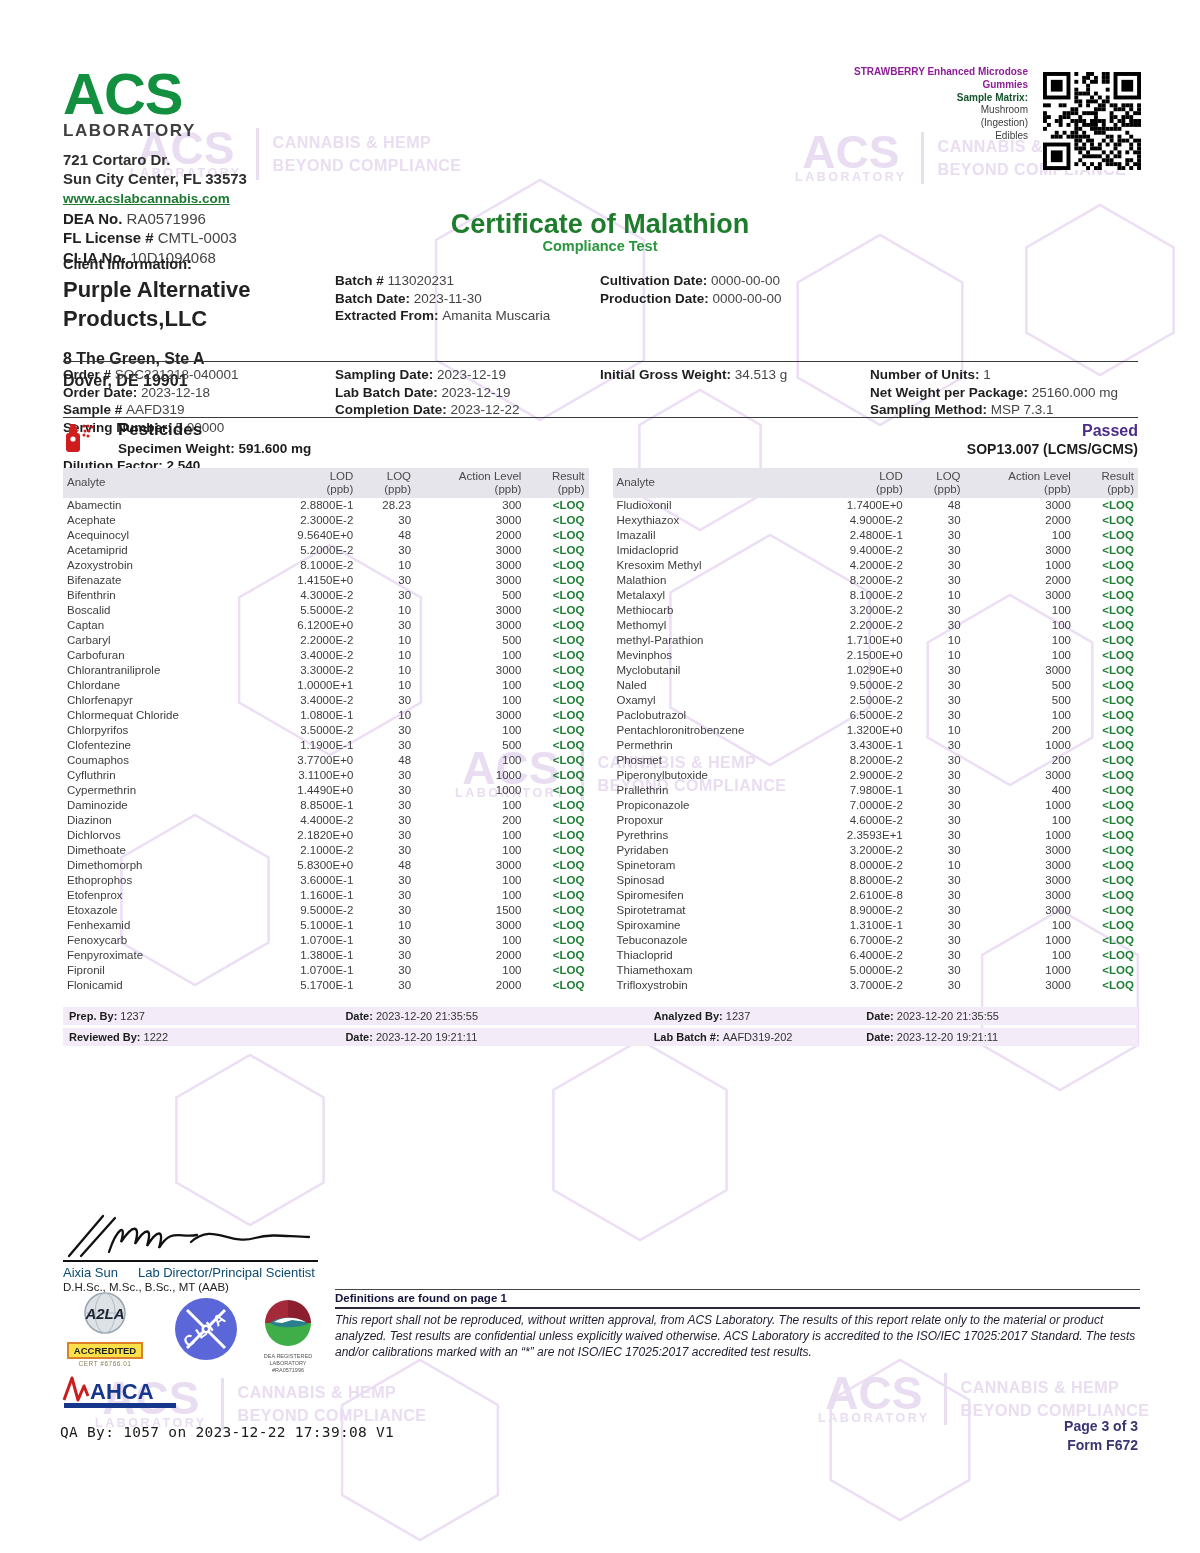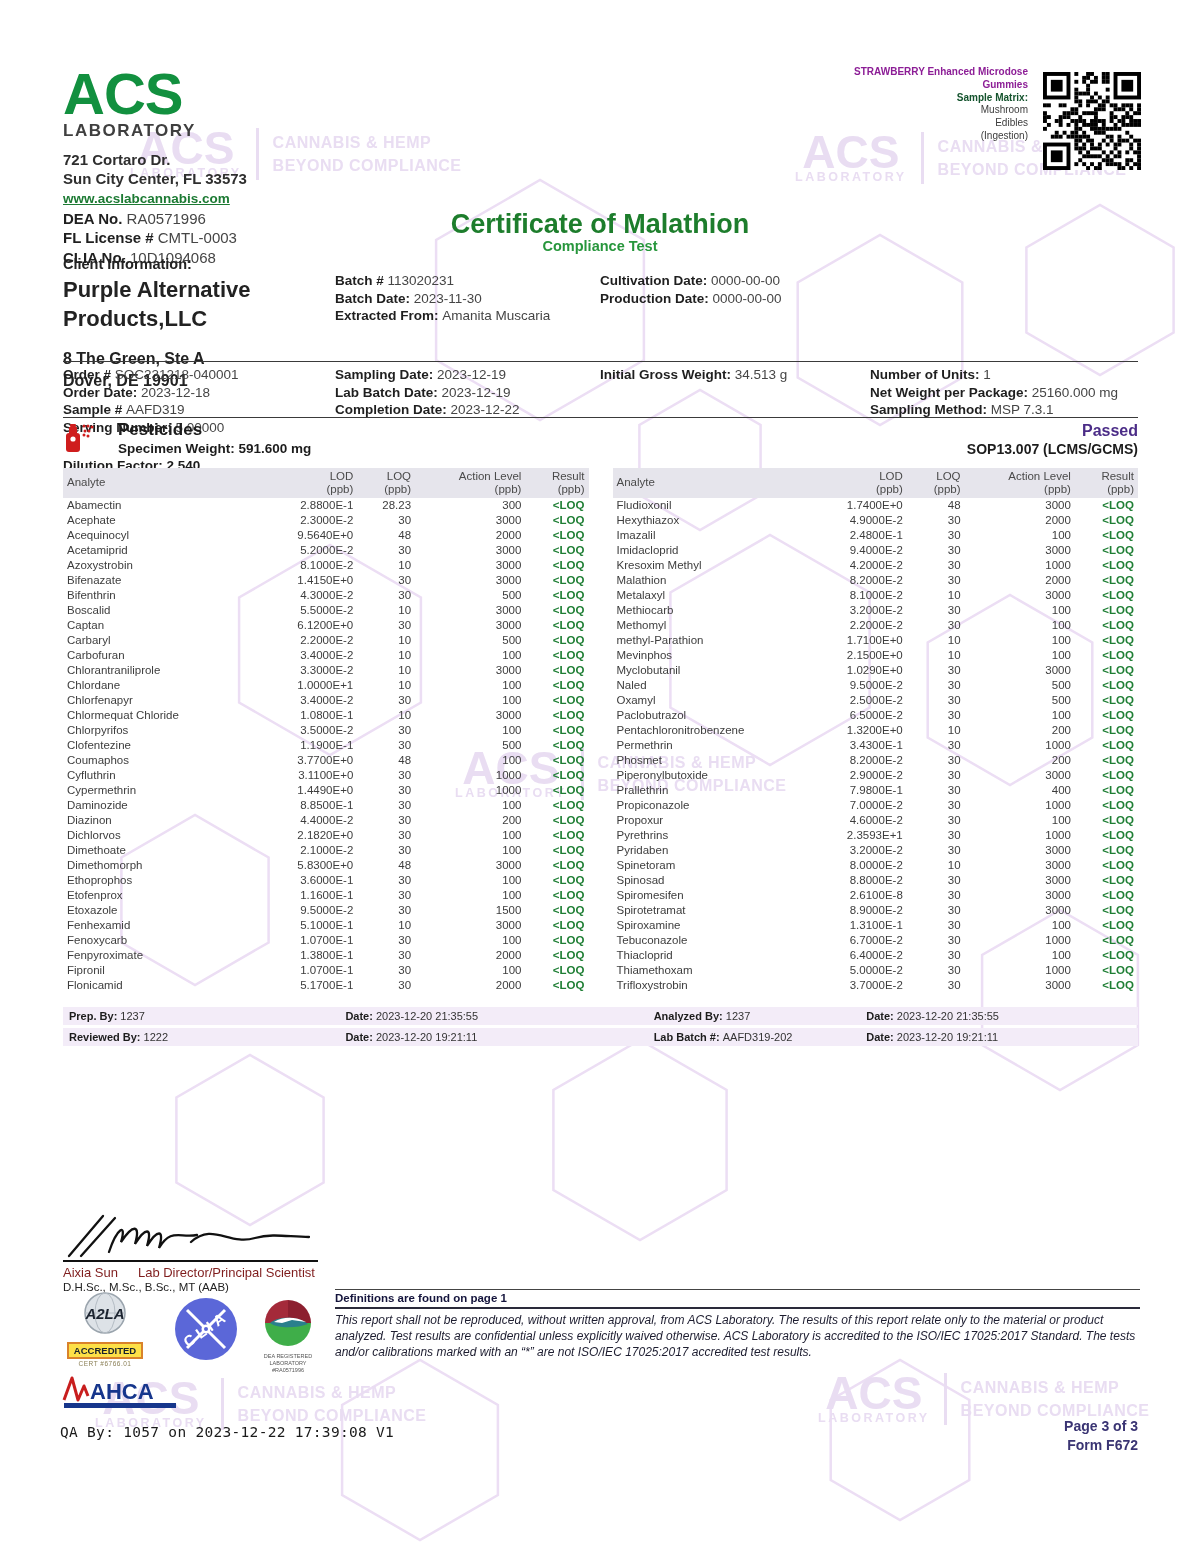--- a/index.html
+++ b/index.html
@@ -54,21 +54,21 @@
   .tables td.c-analyte{text-align:left;}
   .tables td.c-num{text-align:right;}
   .tables td.c-result{text-align:right;color:#1e7e34;font-weight:bold;}
   
   .frow{position:absolute;left:63px;right:62px;background:#f3ecf8;display:grid;
         grid-template-columns:26% 29% 20% 25%;padding:3px 6px;font-size:11px;}
   .fcell b{color:#1c1c1c;} .fcell span{color:#333;}
   
   .sig{position:absolute;left:63px;top:1210px;width:320px;}
   .sig-line{border-bottom:2.5px solid #111;width:255px;margin-top:-6px;}
-  .sig-names{display:flex;gap:20px;font-size:13px;color:#7f1d1d;margin-top:3px;}
+  .sig-names{display:flex;gap:20px;font-size:13px;color:#0c4a6e;margin-top:3px;}
   .sig-creds{font-size:11.5px;color:#222;margin-top:1px;}
   
   .defs{position:absolute;left:335px;top:1289px;width:805px;}
   .defs-h{font-size:11.5px;font-weight:bold;color:#14143c;border-top:1px solid #444;
           border-bottom:2.5px solid #2a2a3a;padding:2px 0 3px;}
   .defs-b{font-size:12px;font-style:italic;color:#1d1d30;line-height:1.32;margin-top:4px;}
   
   .badge{position:absolute;text-align:center;}
   .b-a2la{left:60px;top:1292px;width:90px;}
   .b-a2la .acc{display:inline-block;border:2px solid #d9822b;background:#fde047;color:#16202c;
@@ -164,22 +164,22 @@
   </div>
 
   <div class="product">
     <div class="prod-name">
       <div>STRAWBERRY Enhanced Microdose</div>
       <div>Gummies</div>
     </div>
     <div class="matrix-label">Sample Matrix:</div>
     <div class="matrix-val">
       <div>Mushroom</div>
+      <div>(Ingestion)</div>
       <div>Edibles</div>
-      <div>(Ingestion)</div>
     </div>
   </div>
   <svg class="qr" id="qr-code" viewBox="0 0 100 100">
       <rect width="100" height="100" fill="#fff"></rect>
       <rect x="32" y="0" width="4" height="4" fill="#000"></rect>
       <rect x="44" y="0" width="4" height="4" fill="#000"></rect>
       <rect x="48" y="0" width="4" height="4" fill="#000"></rect>
       <rect x="60" y="0" width="4" height="4" fill="#000"></rect>
       <rect x="64" y="0" width="4" height="4" fill="#000"></rect>
       <rect x="40" y="4" width="4" height="4" fill="#000"></rect>

